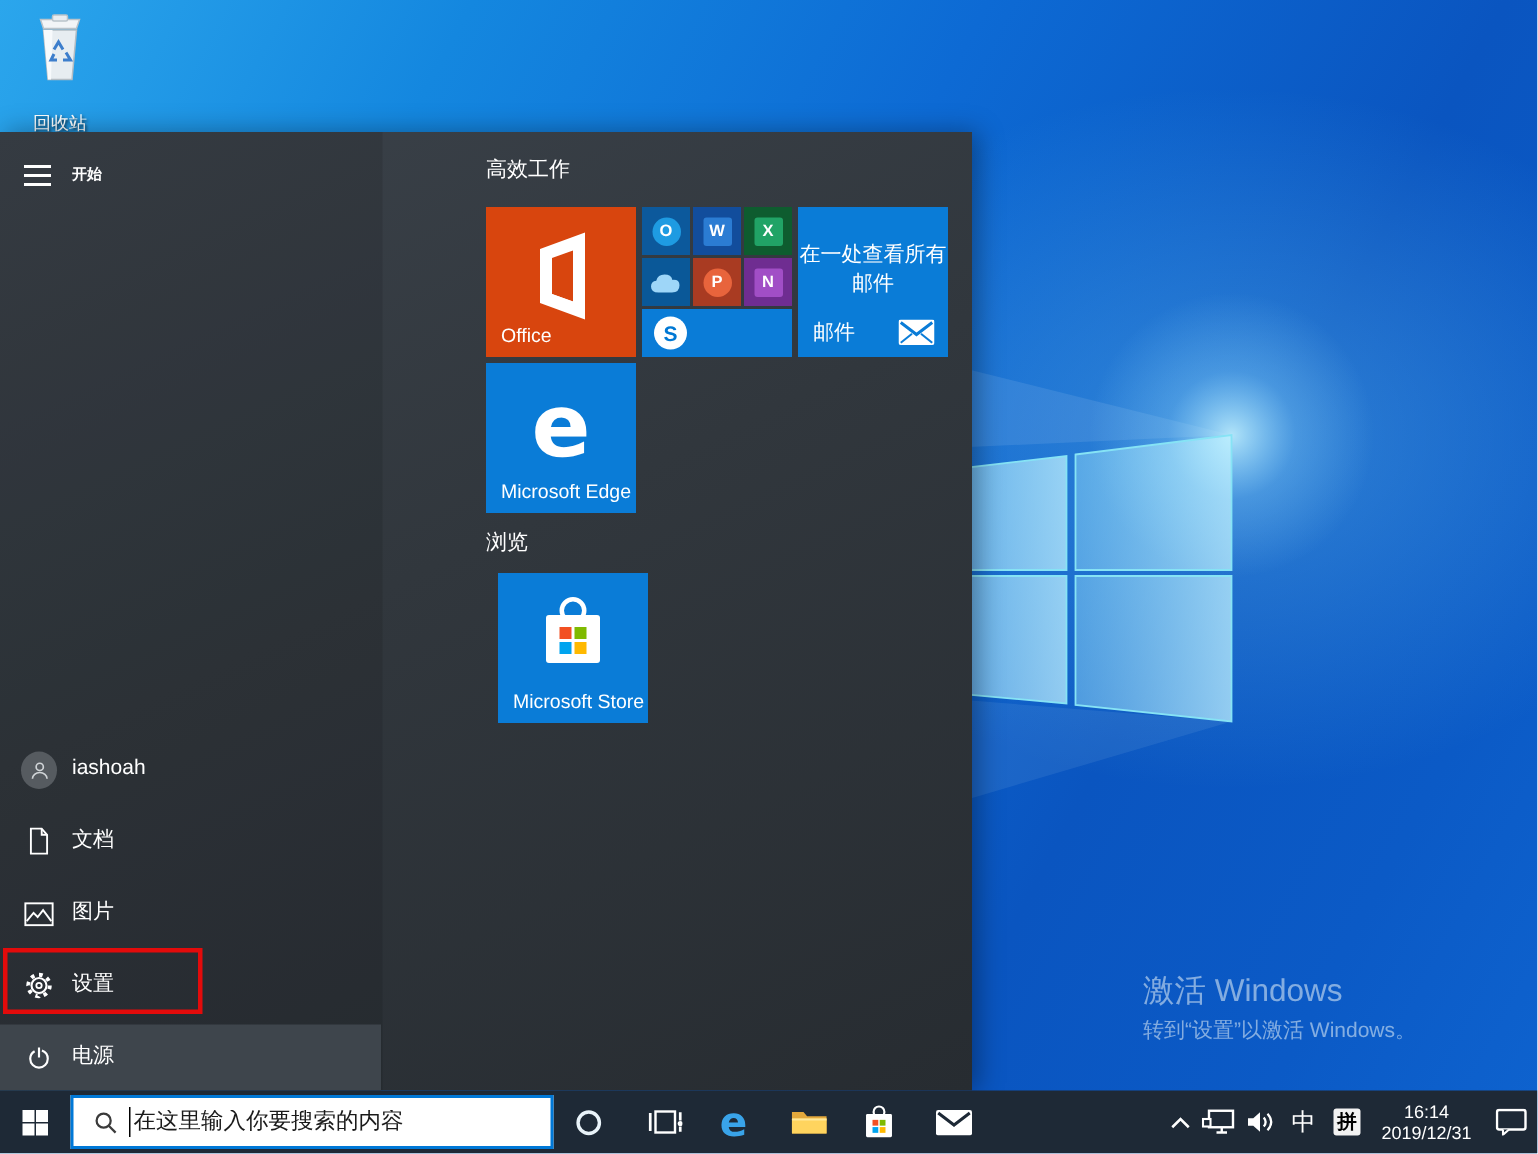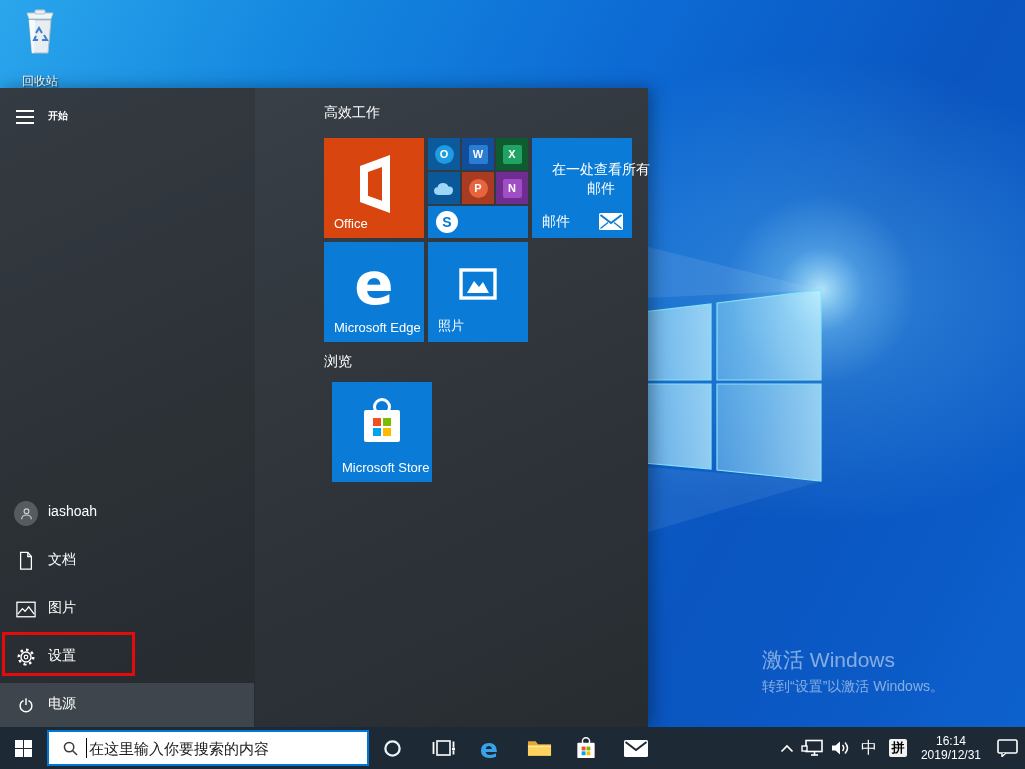--- a/index.html
+++ b/index.html
@@ -42,39 +42,39 @@
   .nav-item.hovered { background:#3E454C; }
   .avatar { width:25px; height:25px; border-radius:50%; background:#565B60; display:flex; align-items:center; justify-content:center; }
 
   .annotation-box { position:absolute; left:2px; top:544px; width:133px; height:44px; border:3px solid #E30B0B; z-index:9; pointer-events:none; }
 
   
   .section-label { position:absolute; font-size:14px; color:#fff; }
   .tile { position:absolute; width:100px; height:100px; color:#fff; cursor:pointer; }
   .tile-label { position:absolute; left:10px; bottom:7px; font-size:13px; white-space:nowrap; }
   .tile-office { background:#D8450E; }
-  .tile-blue { background:#0A7CD7;padding-left:19px; }
+  .tile-blue { background:#0A7CD7; }
   .tile-group { background:transparent; }
   .mini { position:absolute; width:32px; height:32px; display:flex; align-items:center; justify-content:center; cursor:pointer; }
   .sq { width:19px; height:19px; border-radius:2px; display:flex; align-items:center; justify-content:center; font-size:11px; font-weight:bold; color:#fff; }
   .circ { border-radius:50%; }
   .skype-band { position:absolute; left:0; top:68px; width:100px; height:32px; background:#0A7CD7; display:flex; align-items:center; cursor:pointer; }
   .skype-circle { width:22px; height:22px; margin-left:8px; background:#fff; border-radius:50%; display:flex; align-items:center; justify-content:center; color:#0078D4; font-weight:bold; font-size:14px; }
   .mail-caption { position:absolute; top:22px; width:100%; text-align:center; font-size:14px; line-height:19px; }
   .mail-bottom-label { position:absolute; left:10px; bottom:7px; font-size:14px; }
   .mail-env { position:absolute; right:9px; bottom:8px; }
   .edge-e { position:absolute; left:0; top:8px; width:100%; text-align:center; font-size:58px; font-weight:bold; font-family:"DejaVu Sans",sans-serif; }
 
   
   .taskbar { position:absolute; left:0; top:727px; width:1025px; height:42px; background:#1E2936; z-index:10; display:block; }
   .tb-btn { position:absolute; top:0; height:42px; display:flex; align-items:center; justify-content:center; cursor:pointer; }
   .win-logo { width:17px; height:17px; display:grid; grid-template-columns:8px 8px; grid-template-rows:8px 8px; gap:1px; }
   .win-logo span { background:#fff; }
   .search-box { position:absolute; left:47px; top:3px; width:322px; height:36px; background:#fff; border:2px solid #0078D7; display:flex; align-items:center; }
-  .search-box input { border:none; outline:none; flex:1; font-size:15px; color:#1b1b1b; background:transparent; font-family:Liberation Sans, sans-serif; }
+  .search-box input { border:none; outline:none; flex:1; font-size:15px; color:#1b1b1b; background:transparent; font-family:Liberation Serif, serif; }
   .search-box input::placeholder { color:#1b1b1b; opacity:1; }
   .caret { width:1px; height:20px; background:#000; margin-right:2px; }
   .tray { position:absolute; right:0; top:0; height:42px; display:flex; align-items:center; }
   .tray-item { display:flex; align-items:center; justify-content:center; height:42px; cursor:pointer; color:#fff; }
   .ime-lang { font-size:16px; padding:0 6px; }
   .ime-mode { width:18px; height:18px; background:#F2F2F2; color:#000; font-size:13px; font-weight:bold; display:flex; align-items:center; justify-content:center; border-radius:2px; margin:0 6px; }
   .clock { text-align:center; font-size:12px; line-height:14px; color:#fff; padding:0 8px; }
 </style>
 </head>
 <body>
@@ -243,27 +243,20 @@
         <polyline points="1.5,15.5 9,9.5" fill="none" stroke="#0A7CD7" stroke-width="1.4"></polyline>
         <polyline points="22.5,15.5 15,9.5" fill="none" stroke="#0A7CD7" stroke-width="1.4"></polyline>
       </svg>
     </div>
 
     <div class="tile tile-blue" style="left:324px; top:154px">
       <div class="edge-e">e</div>
       <div class="tile-label">Microsoft Edge</div>
     </div>
 
-    <div class="tile tile-blue" style="left:428px; top:154px">
-      <svg style="position:absolute;left:30px;top:22px" width="40" height="40" viewBox="0 0 40 40">
-        <rect x="3" y="6" width="34" height="28" fill="none" stroke="#fff" stroke-width="3.4"></rect>
-        <polygon points="9,29 16,17 21,23 25,18 31,29" fill="#fff"></polygon>
-      </svg>
-      <div class="tile-label">照片</div>
-    </div>
 
     <div class="section-label" style="left:324px; top:265px">浏览</div>
 
     <div class="tile tile-blue" style="left:332px; top:294px">
       <svg style="position:absolute;left:28px;top:14px" width="44" height="52" viewBox="0 0 44 52">
         <circle cx="22" cy="11" r="7.5" fill="none" stroke="#fff" stroke-width="3"></circle>
         <rect x="4" y="14" width="36" height="32" rx="2" fill="#fff"></rect>
         <rect x="13" y="22" width="8" height="8" fill="#F25022"></rect>
         <rect x="23" y="22" width="8" height="8" fill="#7FBA00"></rect>
         <rect x="13" y="32" width="8" height="8" fill="#00A4EF"></rect>

